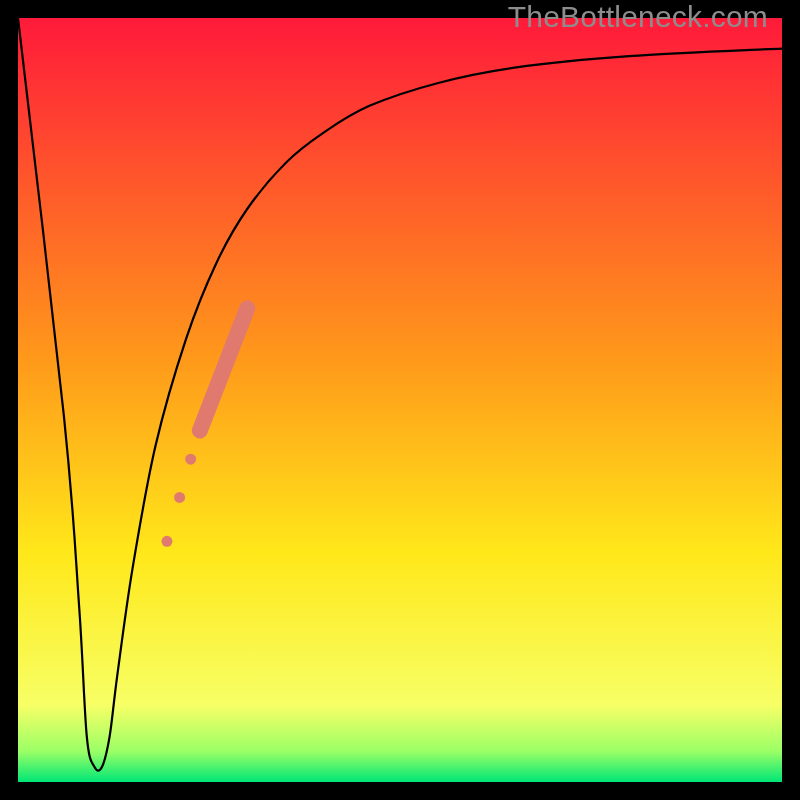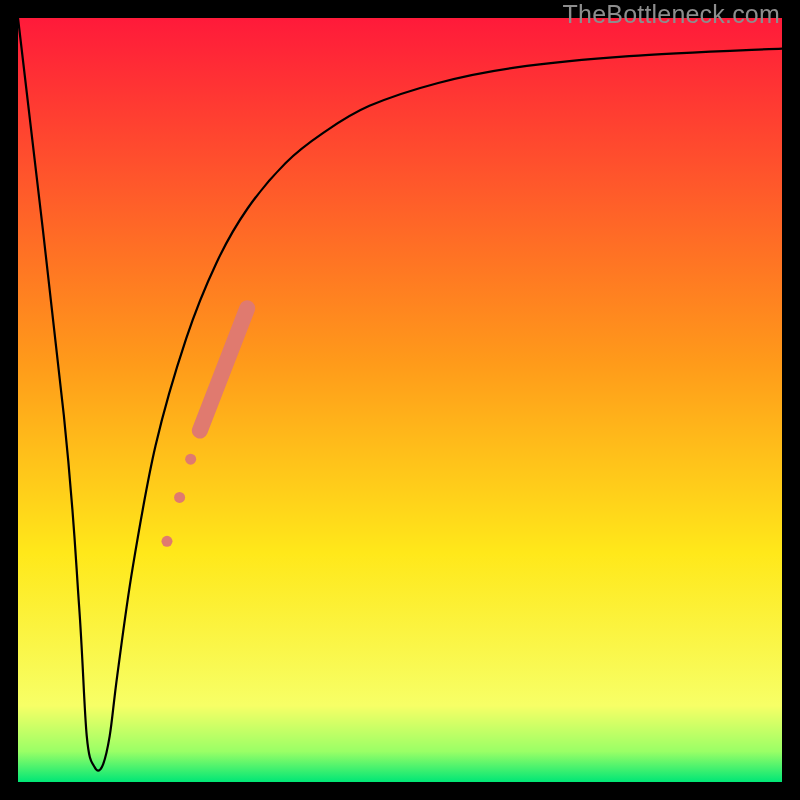--- a/index.html
+++ b/index.html
@@ -21,23 +21,23 @@
   .plot {
     position: absolute;
     left: 18px;
     top: 18px;
     width: 764px;
     height: 764px;
   }
   .watermark {
     position: absolute;
     top: 0px;
-    right: 20px;
+    right: 32px;
     font-family: Arial, Helvetica, sans-serif;
-    font-size: 25px;
+    font-size: 30px;
     font-weight: 500;
     color: #8d8d8d;
     letter-spacing: 0.2px;
   }
 </style>
 </head>
 <body>
 
 <div class="frame"></div>
 

